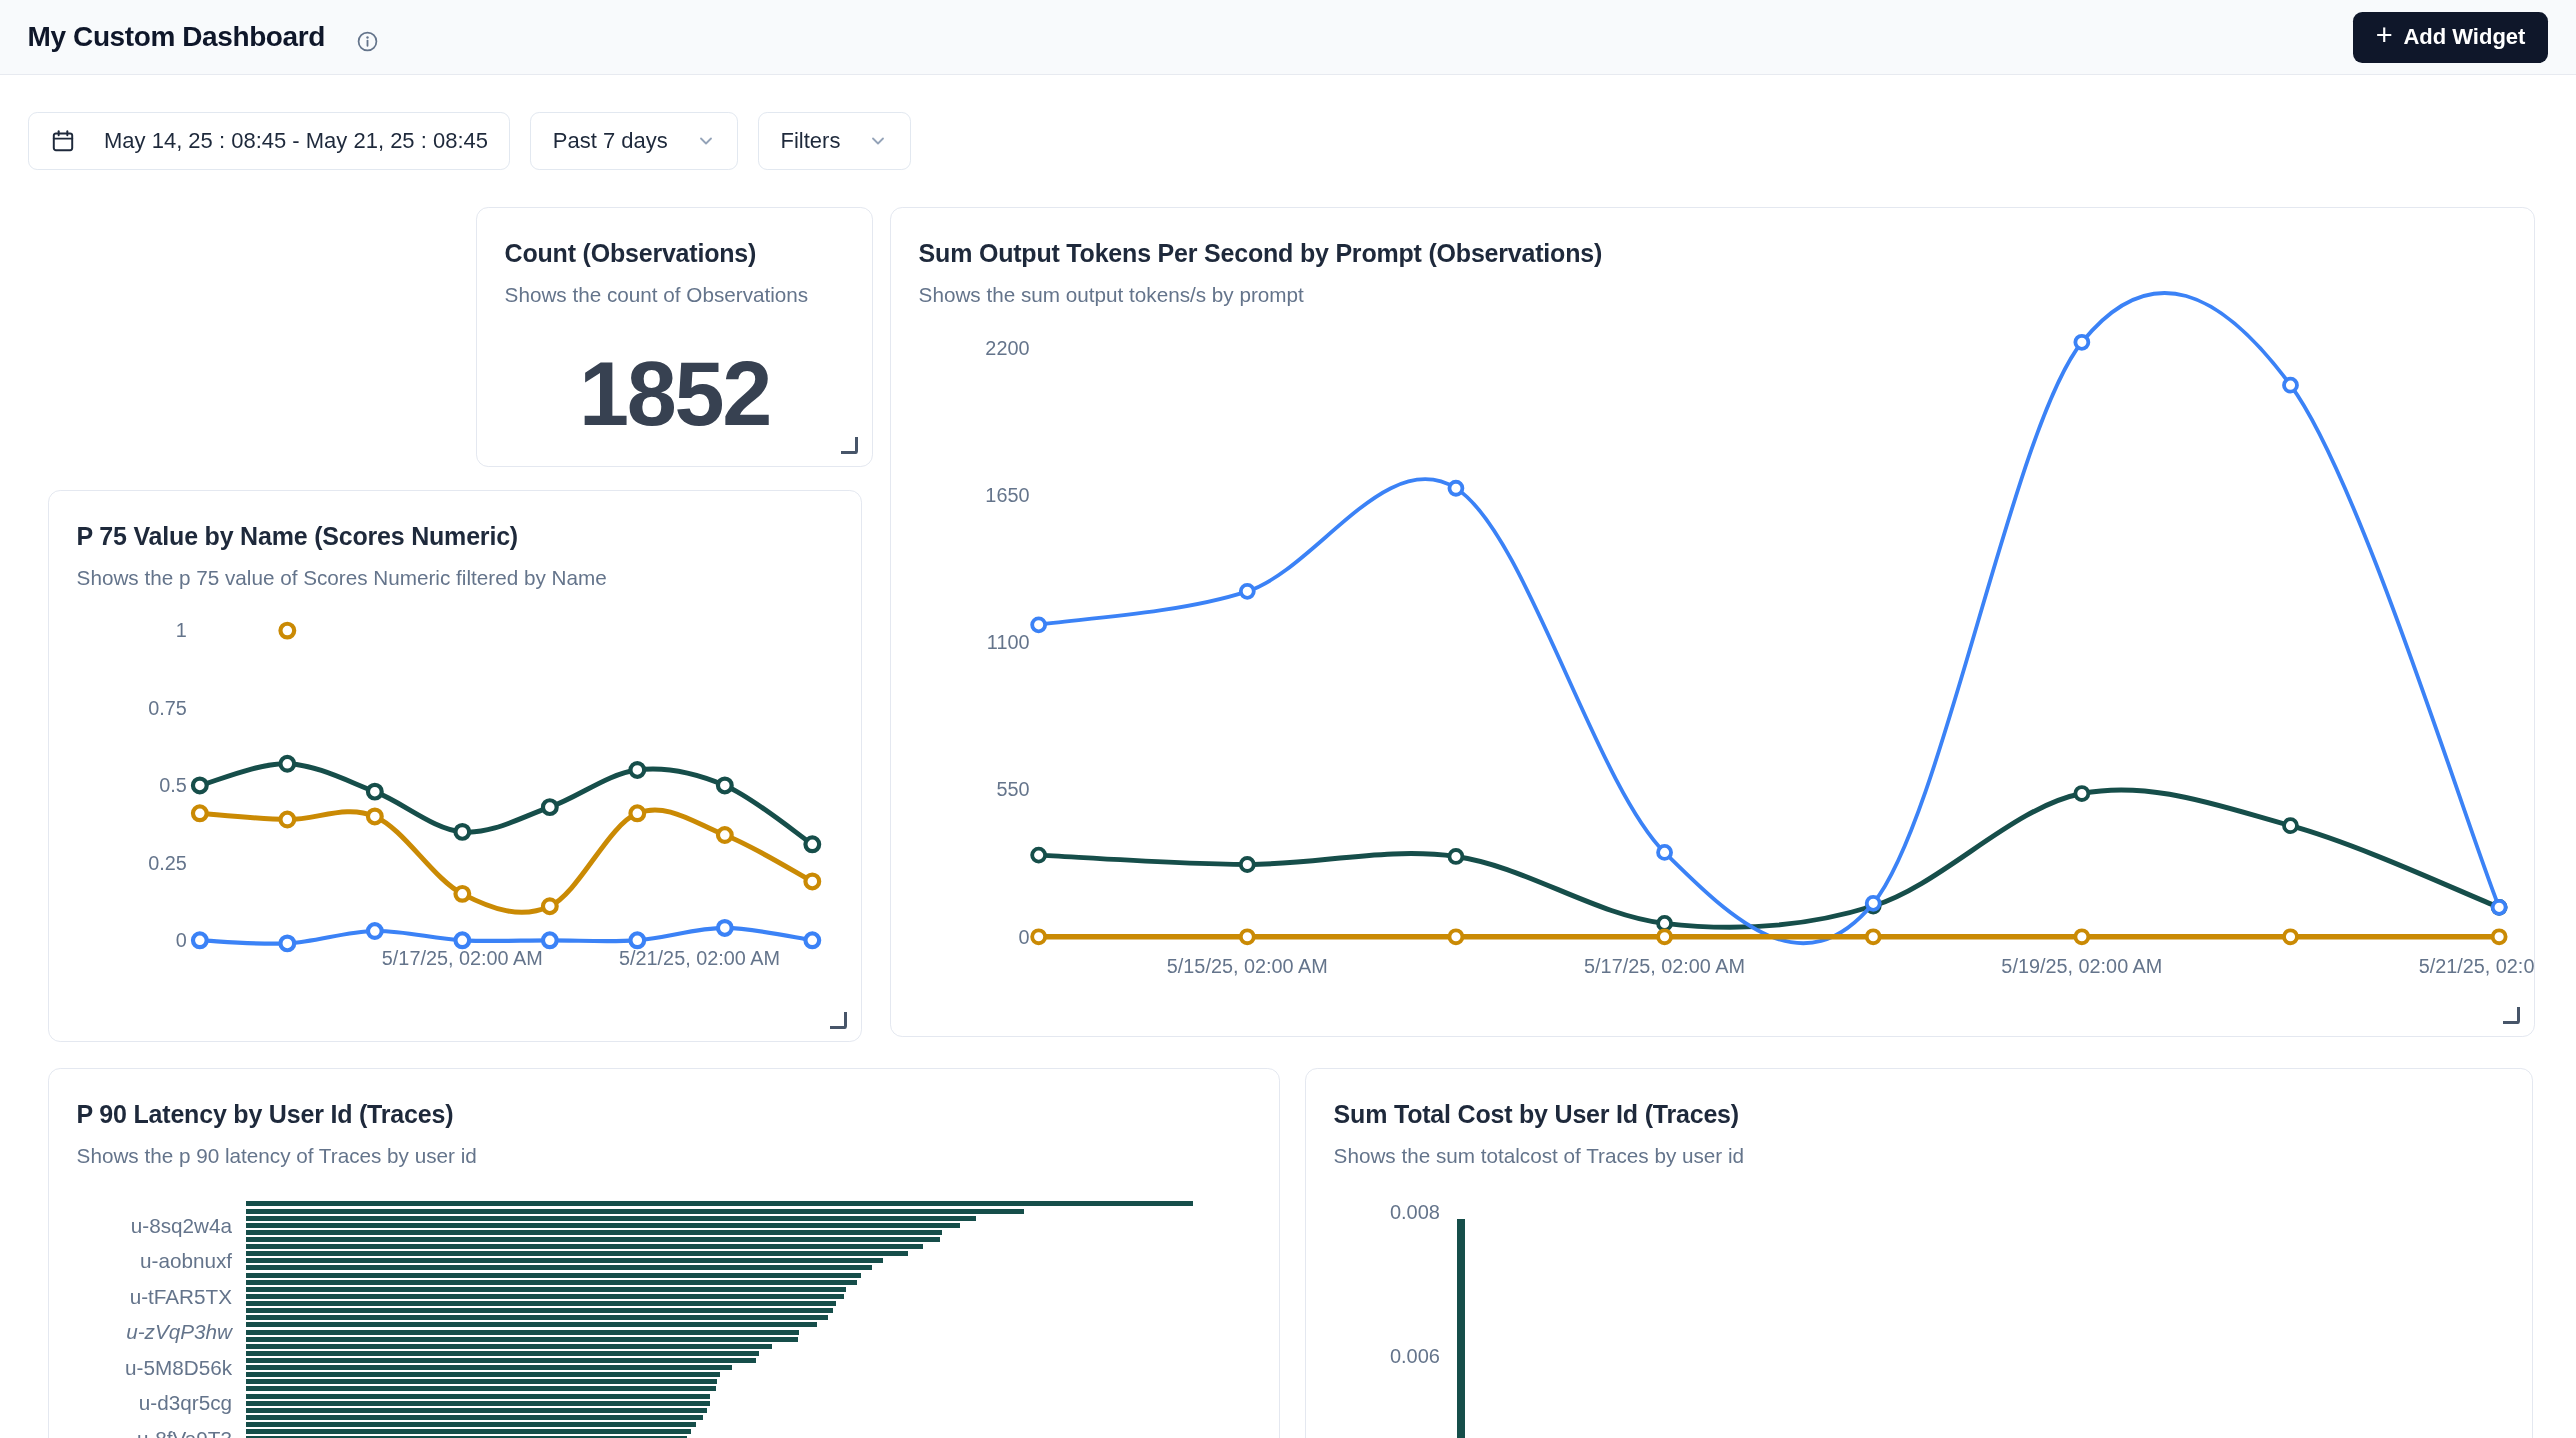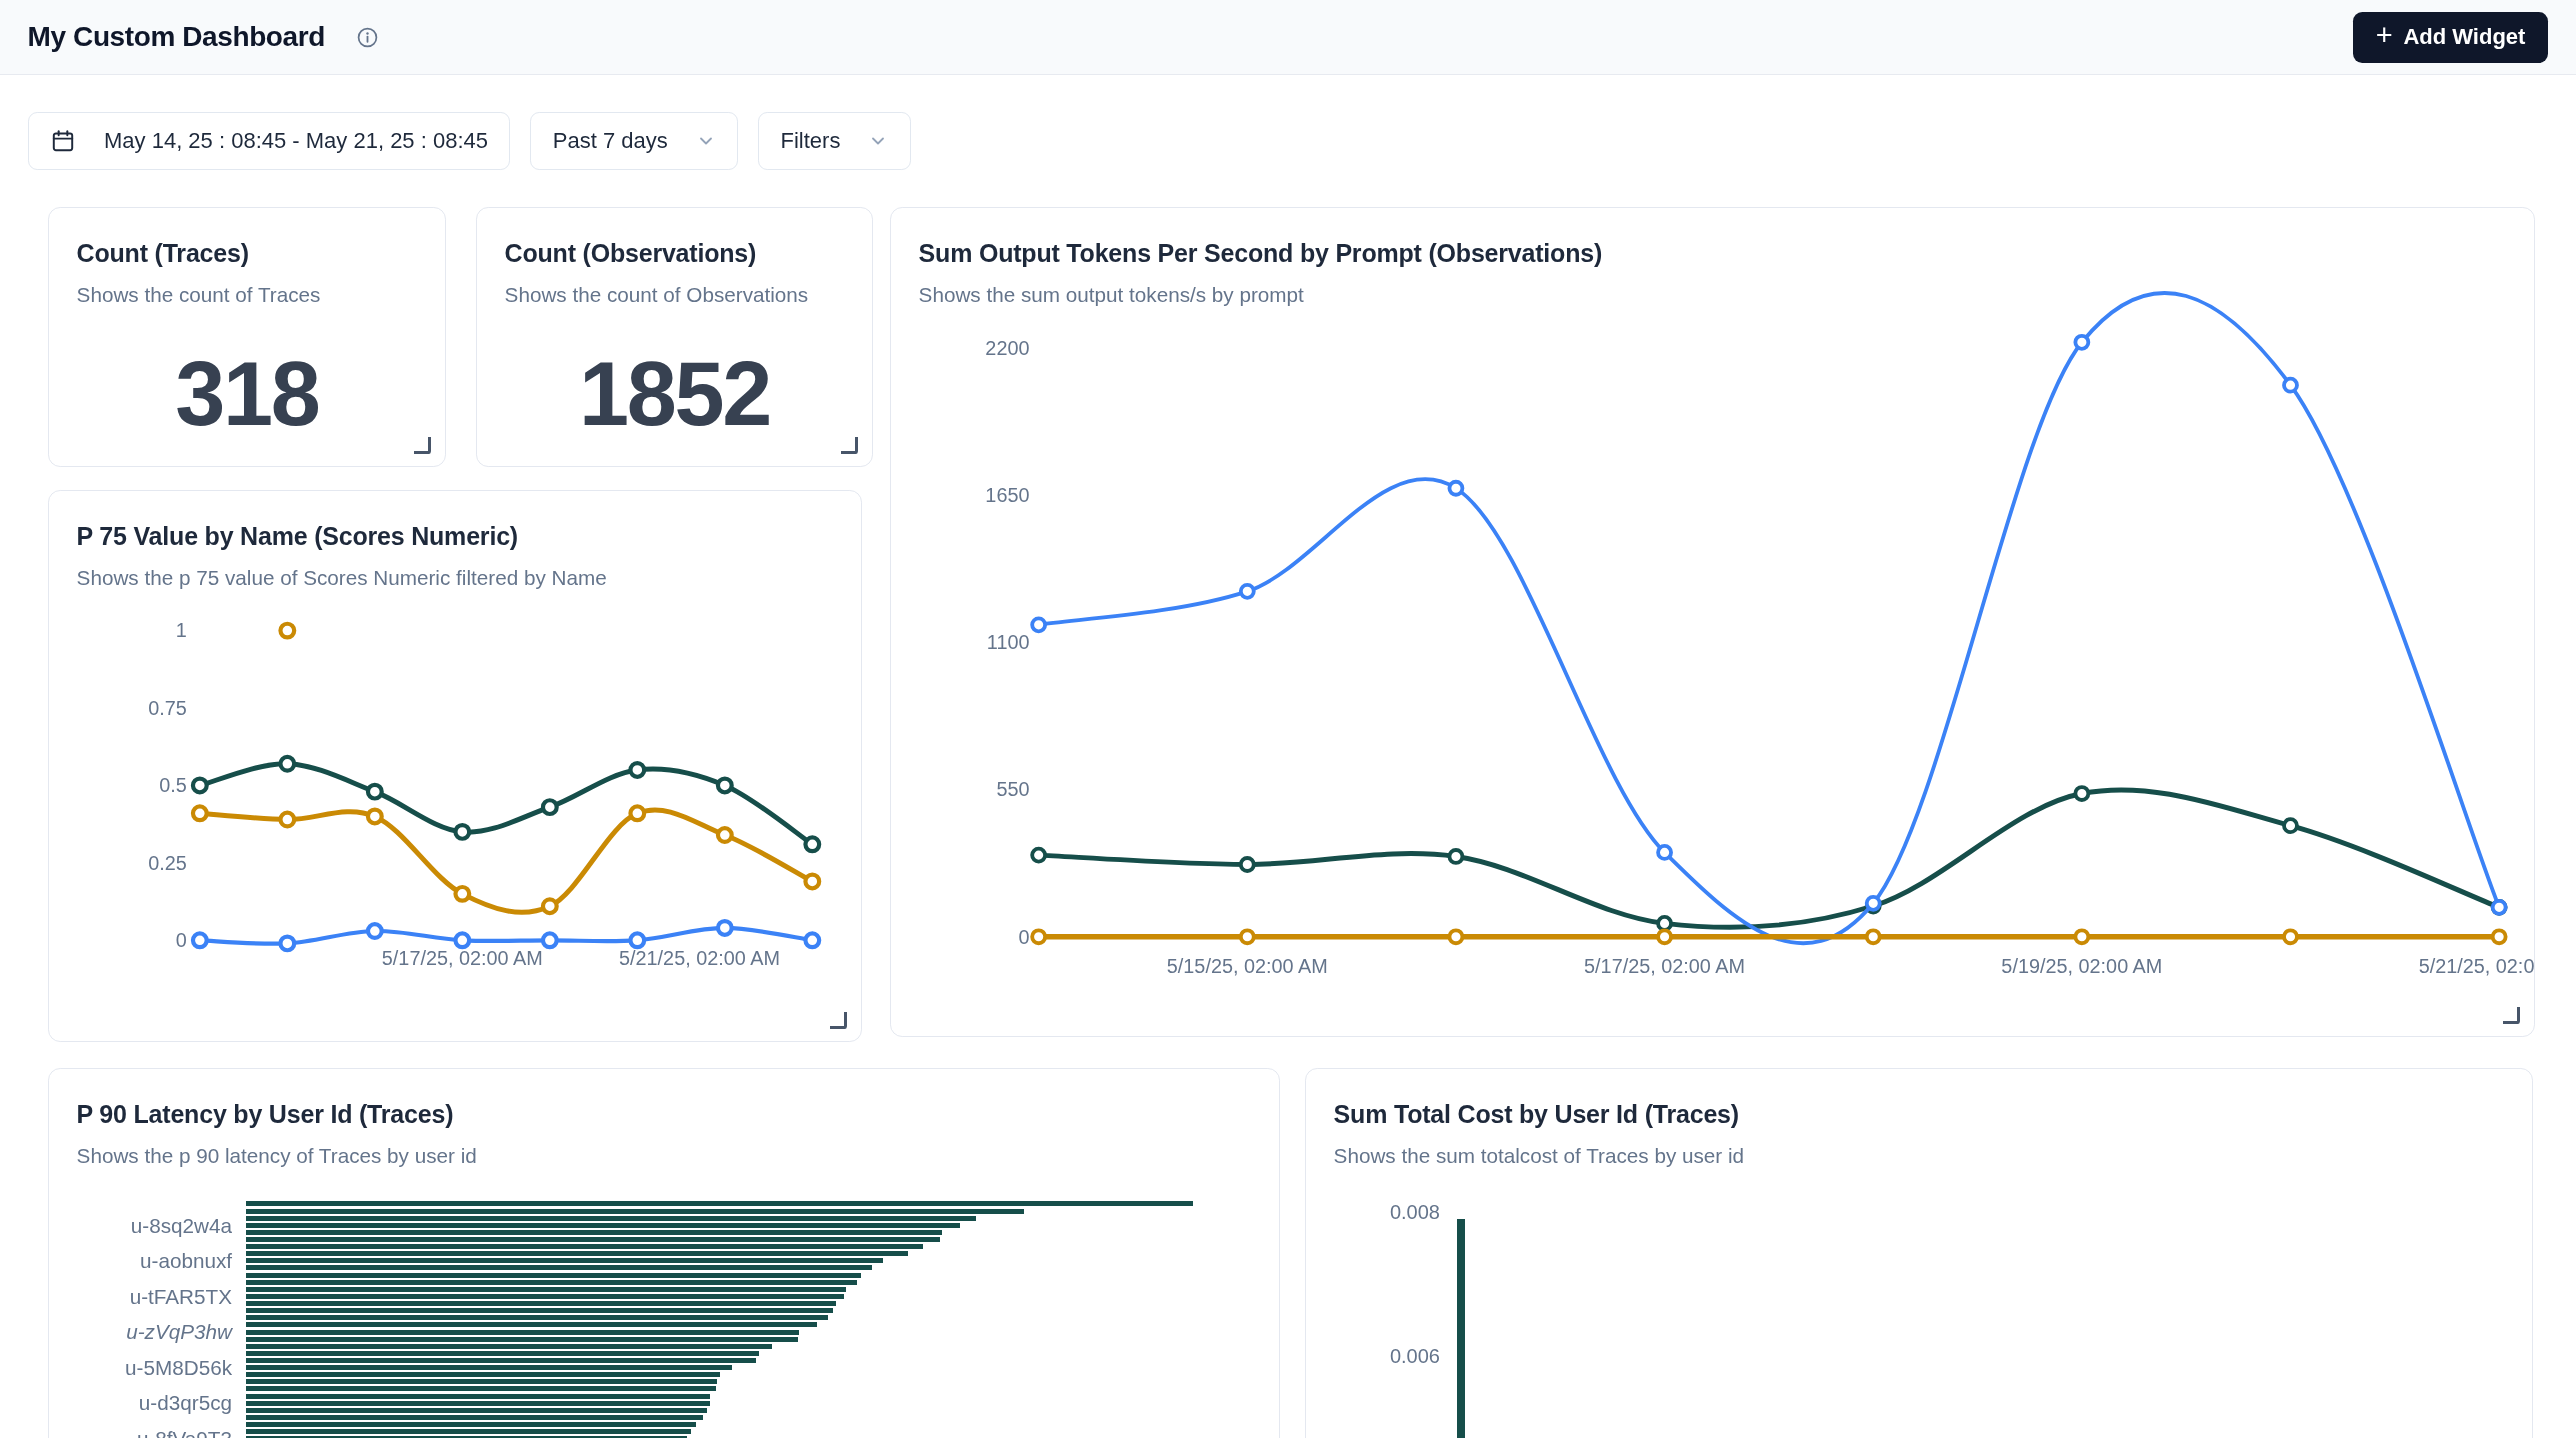--- a/index.html
+++ b/index.html
@@ -1,21 +1,21 @@
 <!DOCTYPE html>
 <html style="font-size:12.2px"><head>
 <meta charset="utf-8">
 <style>
   *{margin:0;padding:0;box-sizing:border-box}
   html,body{width:2576px;height:1439px;overflow:hidden;background:#ffffff;
     font-family:"Liberation Sans","DejaVu Sans",sans-serif;}
   .page{position:relative;width:2576px;height:1439px}
   .header{position:absolute;left:0;top:0;width:2576px;height:75px;background:#f8fafc;
     border-bottom:1.5px solid #e7eaf0;display:flex;align-items:center;justify-content:space-between;padding:0 27.6px}
-  .header-left{display:flex;align-items:center;gap:31px}
+  .header-left{display:flex;align-items:flex-end;gap:31px}
   .page-title{font-size:28px;font-weight:700;color:#0f172a;letter-spacing:-0.4px}
   .info-wrap{display:flex;align-items:center;color:#64748b}
   .add-widget{display:flex;align-items:center;gap:10.7px;background:#0f172a;color:#fff;border:none;
     border-radius:9.2px;height:51px;padding:0 23px;font-size:22px;font-weight:600;font-family:inherit;cursor:pointer}
   .plus-glyph{font-size:29px;font-weight:400;line-height:1;margin-top:-3.1px}
   .filter-bar{position:absolute;left:27.6px;top:112px;display:flex;gap:20px}
   .pill{display:flex;align-items:center;gap:28px;height:58px;padding:0 21.4px;border:1.5px solid #e2e8f0;
     border-radius:9.2px;background:#fff;font-size:22px;font-weight:500;color:#1e293b;cursor:pointer}
   .card{position:absolute;background:#fff;border:1.5px solid #e4e8f0;border-radius:12.2px;overflow:hidden}
   .card-title{position:absolute;left:27.6px;top:31px;font-size:25px;font-weight:600;color:#1e293b;letter-spacing:-0.2px}
@@ -77,26 +77,20 @@
     <div class="pill">
       <span>Filters</span>
       <span style="display:flex">
         <svg width="20" height="20" viewBox="0 0 24 24" fill="none" stroke="#94a3b8" stroke-width="2.2" stroke-linecap="round" stroke-linejoin="round">
           <polyline points="6 9 12 15 18 9"></polyline>
         </svg>
       </span>
     </div>
   </div>
 
-  <div class="card" style="left:48px;top:207px;width:398px;height:260px">
-    <div class="card-title">Count (Traces)</div>
-    <div class="card-subtitle">Shows the count of Traces</div>
-    <div class="metric">318</div>
-    <div class="resize"></div>
-  </div>
 
   <div class="card" style="left:476px;top:207px;width:397px;height:260px">
     <div class="card-title">Count (Observations)</div>
     <div class="card-subtitle">Shows the count of Observations</div>
     <div class="metric">1852</div>
     <div class="resize"></div>
   </div>
 
   <div class="card" style="left:890px;top:207px;width:1645px;height:830px">
     <div class="card-title">Sum Output Tokens Per Second by Prompt (Observations)</div>

